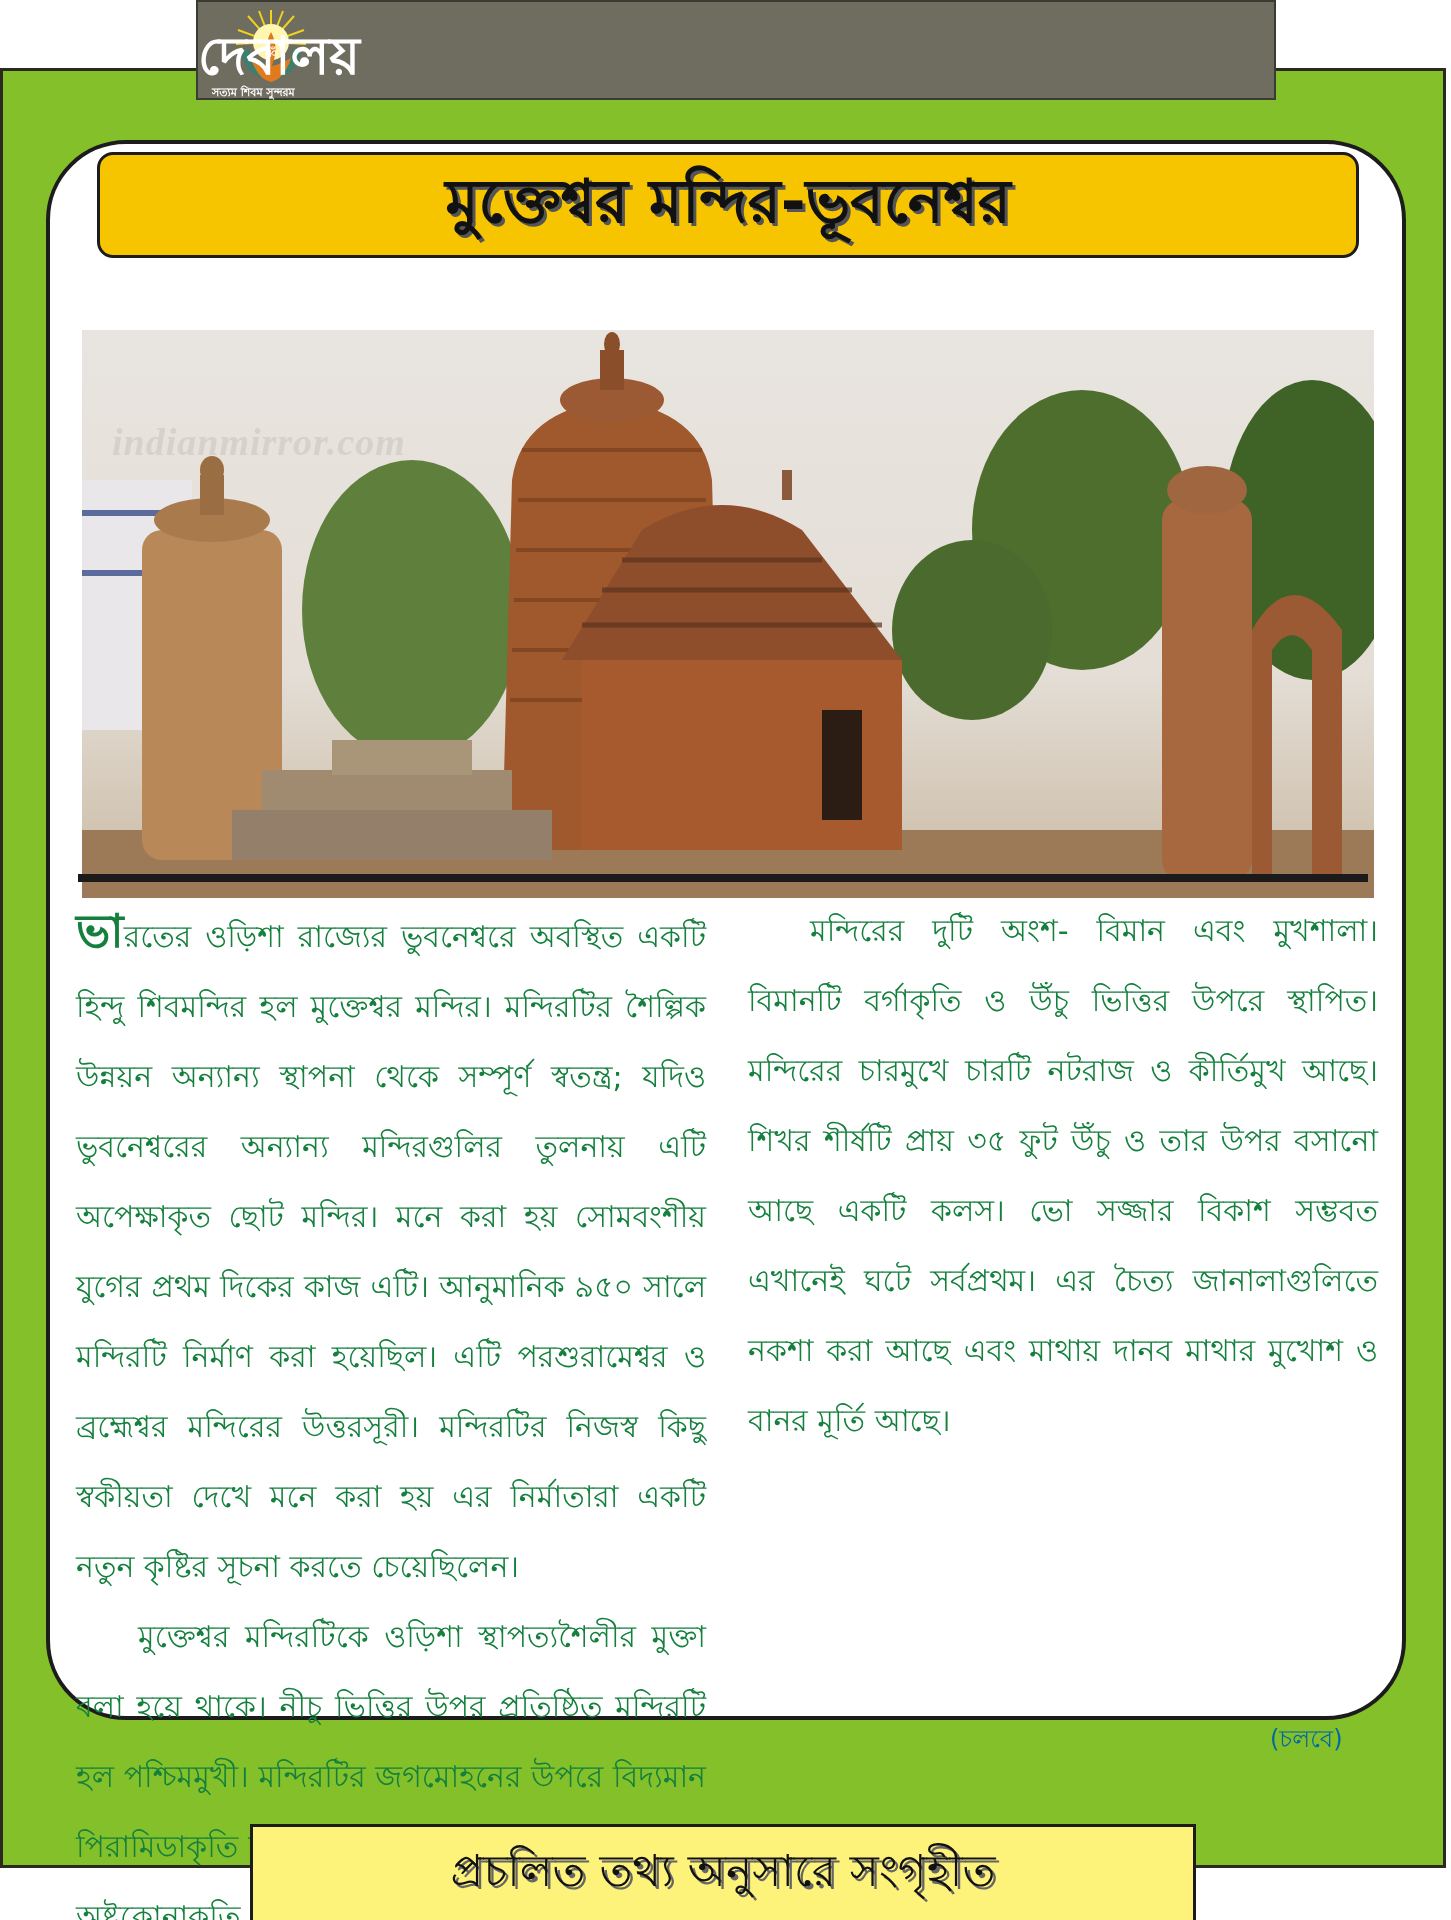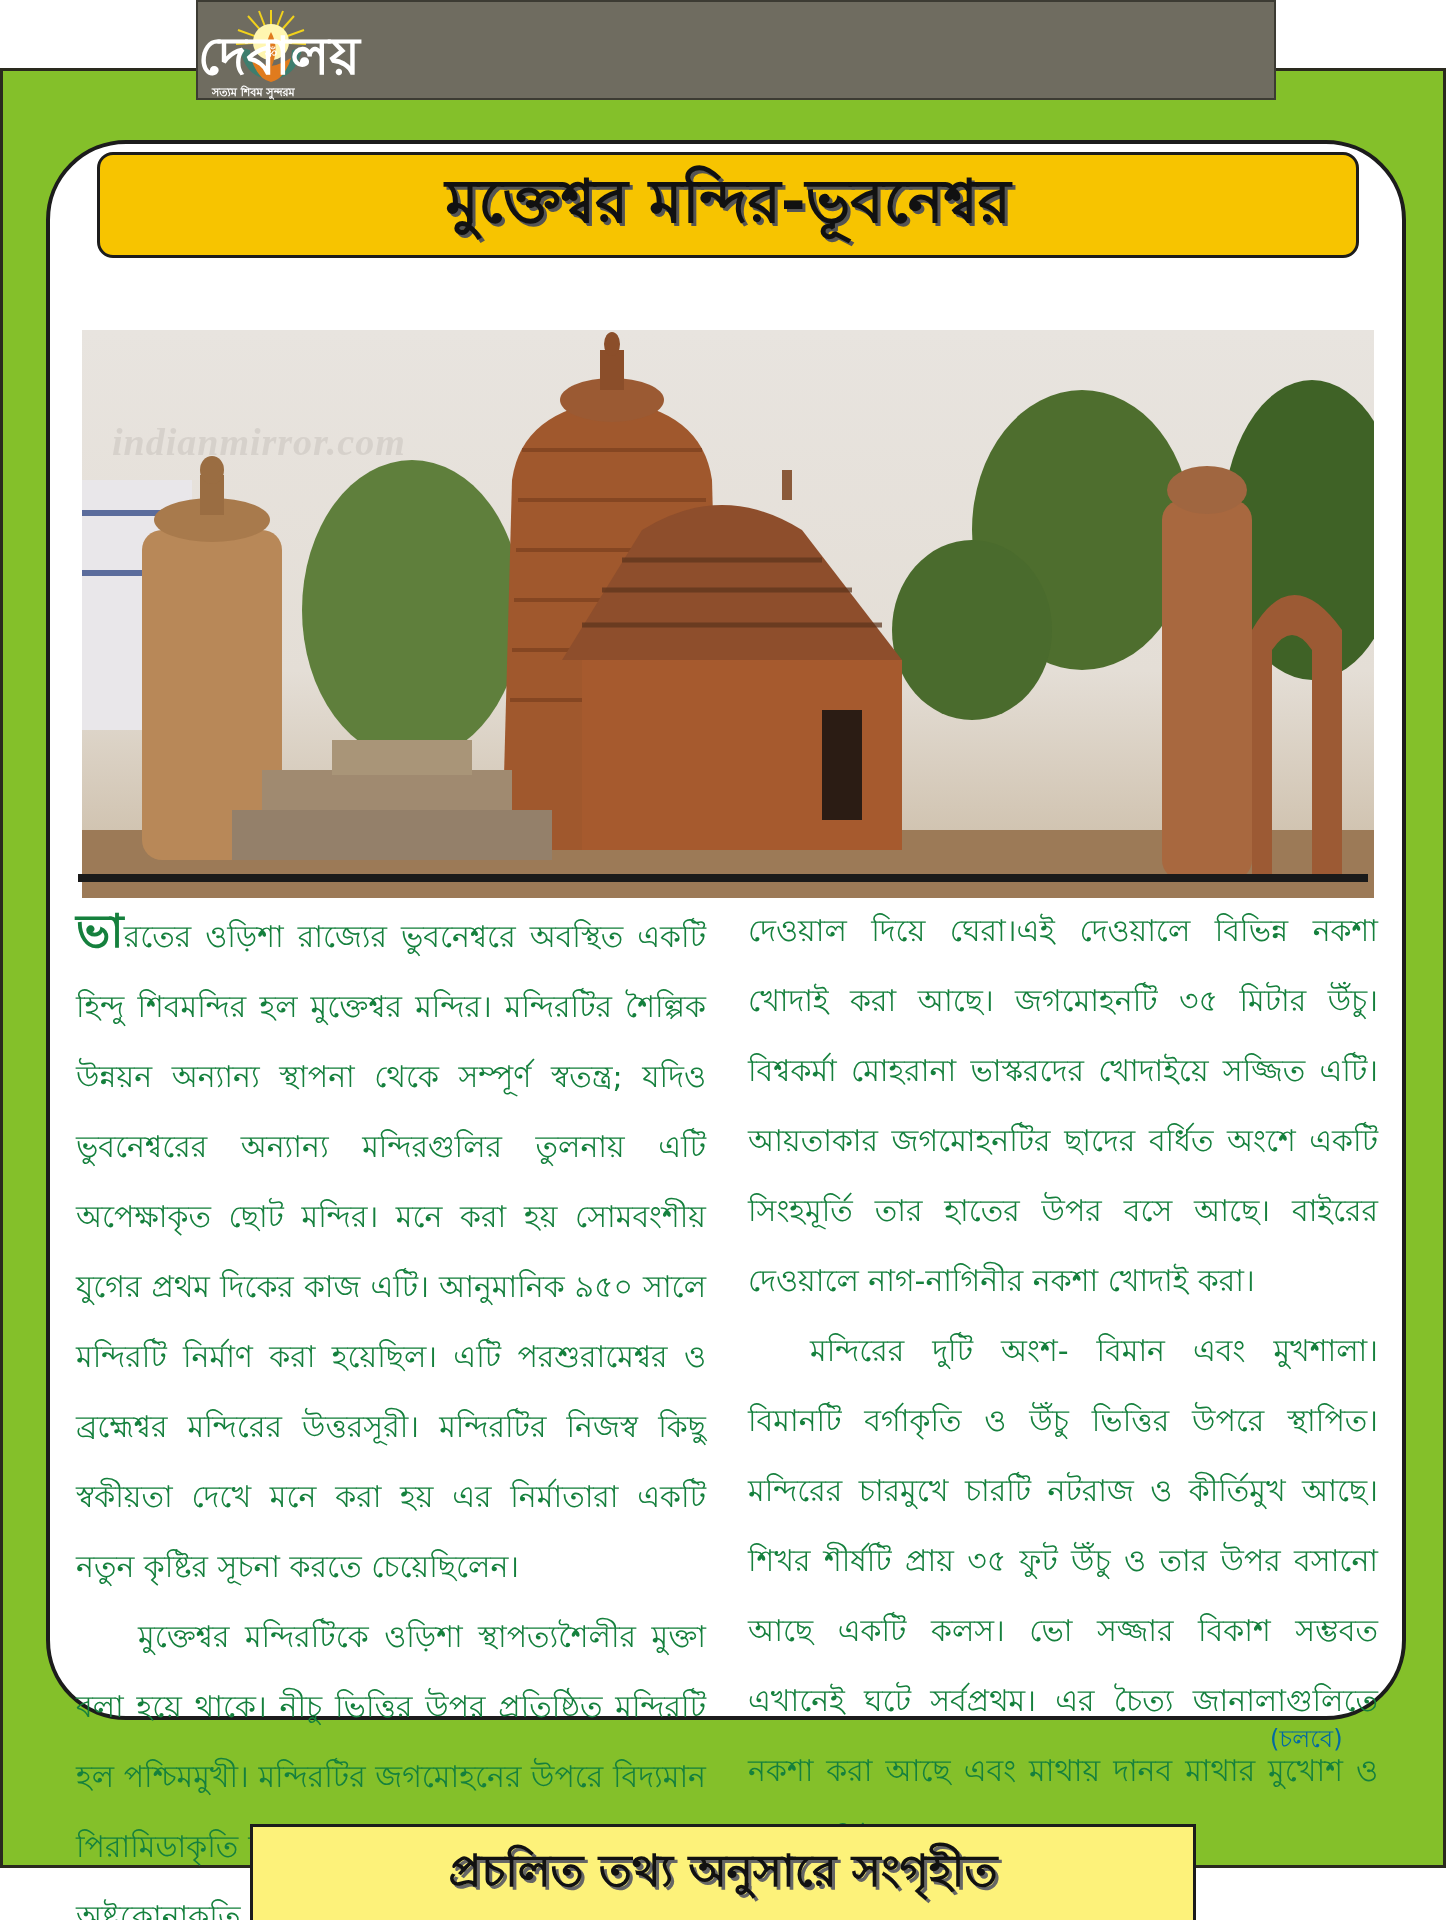--- a/index.html
+++ b/index.html
@@ -25,21 +25,21 @@
   .col{position:absolute;top:896px;width:630px;font-size:30px;line-height:70px;color:#15803d;text-align:justify;
        font-family:"DejaVu Sans",sans-serif;}
   .col p{margin:0;}
   .col .indent{text-indent:62px;}
   .col-left{left:76px;}
   .col-right{left:748px;}
   .dropcap{font-size:46px;font-weight:bold;}
   .continued{position:absolute;left:1270px;top:1720px;font-size:24px;color:#0369a1;}
   .footer-box{position:absolute;left:250px;top:1824px;width:946px;height:100px;background:#fdf27a;
        border:3px solid #1c1c1c;box-sizing:border-box;display:flex;align-items:center;justify-content:center;}
-  .footer-text{font-size:44px;font-weight:bold;color:#111;text-shadow:3px 3px 0 #666;}
+  .footer-text{font-size:44px;font-weight:normal;color:#111;text-shadow:3px 3px 0 #666;}
 </style>
 </head>
 <body>
 
 <div class="green-frame"></div>
 
 <div class="header-bar">
   <div class="logo">
     <svg width="90" height="80" viewBox="0 0 90 80">
       <g stroke="#f2d21b" stroke-width="2">
@@ -125,21 +125,20 @@
 </div>
 
 <div class="rule"></div>
 
 <div class="col col-left">
   <p><span class="dropcap">ভা</span><span>রতের ওড়িশা রাজ্যের ভুবনেশ্বরে অবস্থিত একটি হিন্দু শিবমন্দির হল মুক্তেশ্বর মন্দির। মন্দিরটির শৈল্পিক উন্নয়ন অন্যান্য স্থাপনা থেকে সম্পূর্ণ স্বতন্ত্র; যদিও ভুবনেশ্বরের অন্যান্য মন্দিরগুলির তুলনায় এটি অপেক্ষাকৃত ছোট মন্দির। মনে করা হয় সোমবংশীয় যুগের প্রথম দিকের কাজ এটি। আনুমানিক ৯৫০ সালে মন্দিরটি নির্মাণ করা হয়েছিল। এটি পরশুরামেশ্বর ও ব্রহ্মেশ্বর মন্দিরের উত্তরসূরী। মন্দিরটির নিজস্ব কিছু স্বকীয়তা দেখে মনে করা হয় এর নির্মাতারা একটি নতুন কৃষ্টির সূচনা করতে চেয়েছিলেন।</span></p>
   <p class="indent">মুক্তেশ্বর মন্দিরটিকে ওড়িশা স্থাপত্যশৈলীর মুক্তা বলা হয়ে থাকে। নীচু ভিত্তির উপর প্রতিষ্ঠিত মন্দিরটি হল পশ্চিমমুখী। মন্দিরটির জগমোহনের উপরে বিদ্যমান পিরামিডাকৃতি ছাদ যা এতদঞ্চলে এই প্রথম; এবং এটি অষ্টকোনাকৃতি</p>
 </div>
 
 <div class="col col-right">
-  <p>দেওয়াল দিয়ে ঘেরা।এই দেওয়ালে বিভিন্ন নকশা খোদাই করা আছে। জগমোহনটি ৩৫ মিটার উঁচু। বিশ্বকর্মা মোহরানা ভাস্করদের খোদাইয়ে সজ্জিত এটি। আয়তাকার জগমোহনটির ছাদের বর্ধিত অংশে একটি সিংহমূর্তি তার হাতের উপর বসে আছে। বাইরের দেওয়ালে নাগ-নাগিনীর নকশা খোদাই করা।</p>
   <p class="indent">মন্দিরের দুটি অংশ- বিমান এবং মুখশালা। বিমানটি বর্গাকৃতি ও উঁচু ভিত্তির উপরে স্থাপিত। মন্দিরের চারমুখে চারটি নটরাজ ও কীর্তিমুখ আছে। শিখর শীর্ষটি প্রায় ৩৫ ফুট উঁচু ও তার উপর বসানো আছে একটি কলস। ভো সজ্জার বিকাশ সম্ভবত এখানেই ঘটে সর্বপ্রথম। এর চৈত্য জানালাগুলিতে নকশা করা আছে এবং মাথায় দানব মাথার মুখোশ ও বানর মূর্তি আছে।</p>
 </div>
 
 <div class="continued">(চলবে)</div>
 
 <div class="footer-box">
   <span class="footer-text">প্রচলিত তথ্য অনুসারে সংগৃহীত</span>
 </div>
 
 </body></html>

